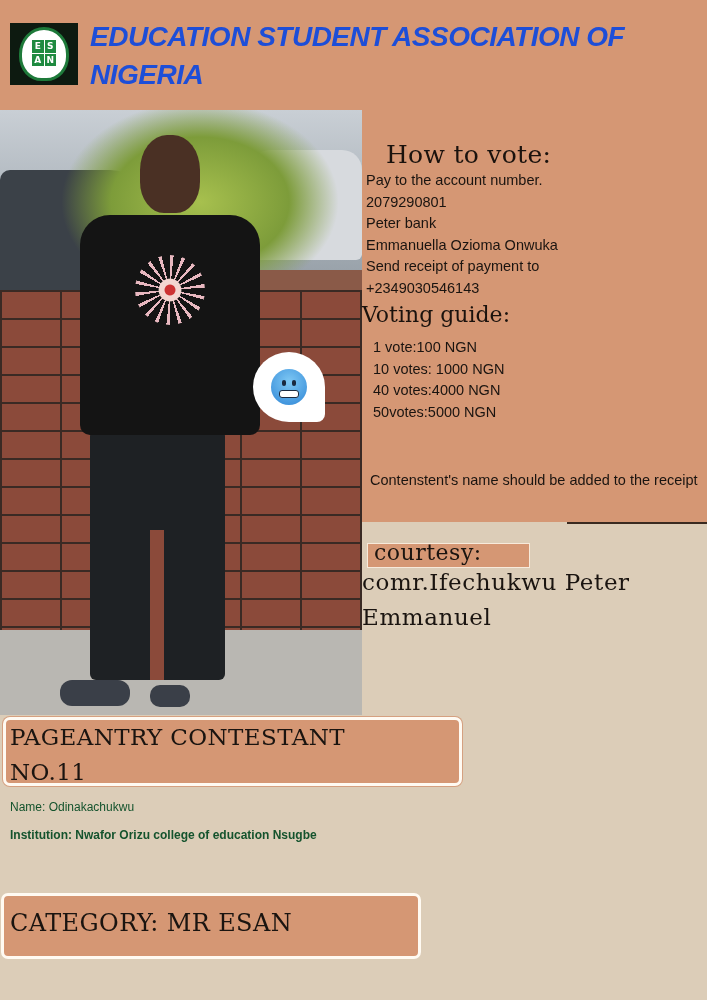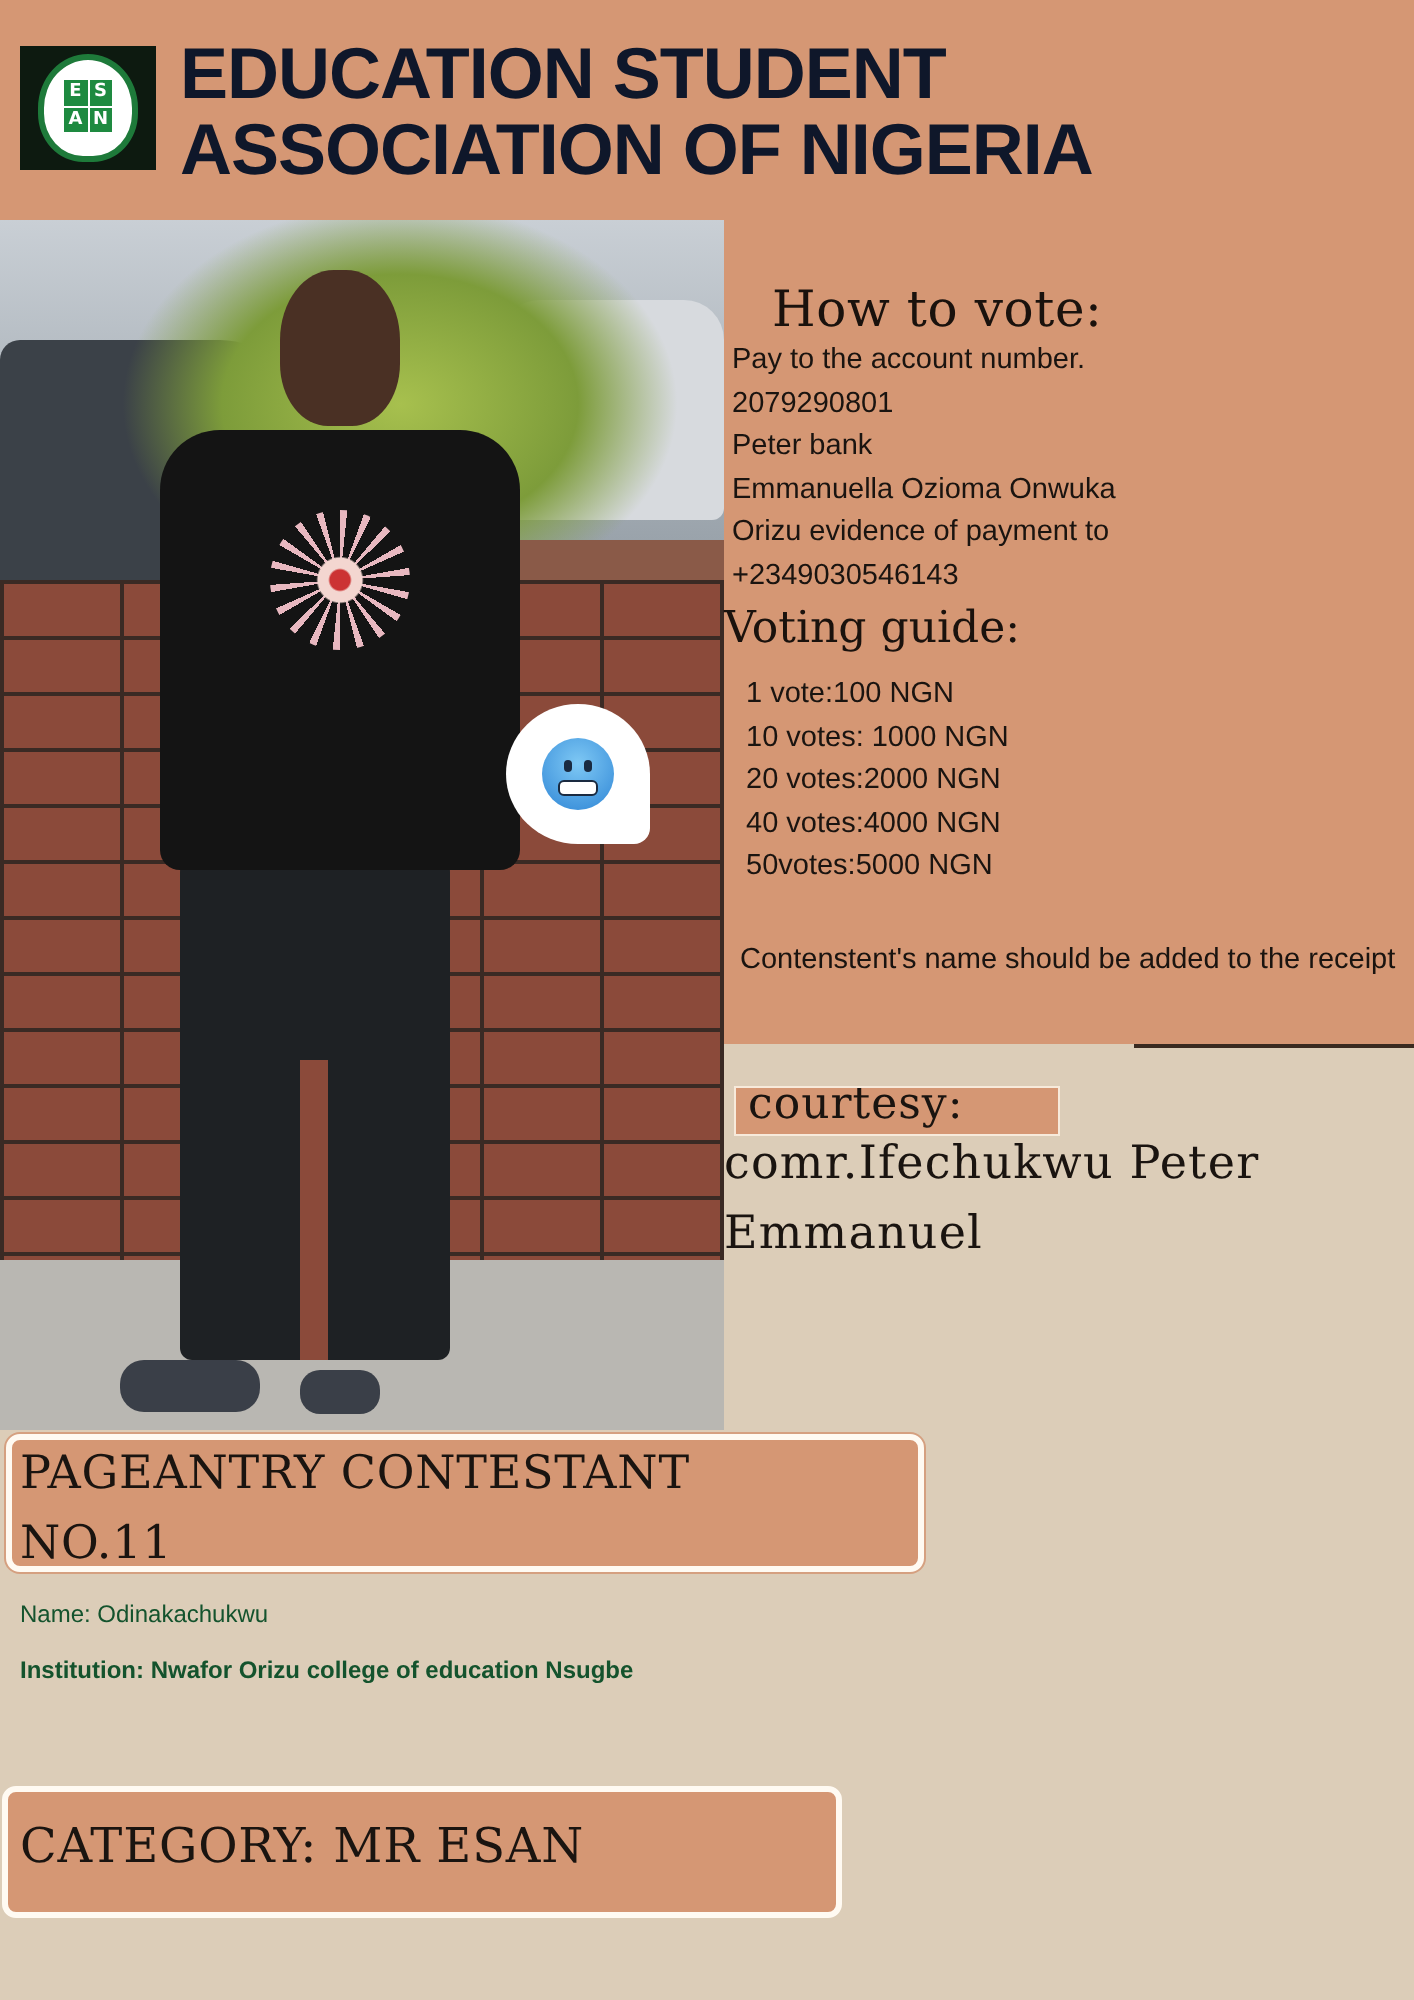--- a/index.html
+++ b/index.html
@@ -5,21 +5,21 @@
   * { box-sizing: border-box; margin: 0; padding: 0; }
   html, body { width: 707px; height: 1000px; overflow: hidden; }
   body { background: #dccdb8; position: relative; font-family: "Liberation Sans", sans-serif; color: #1a1410; }
   .top-band { position: absolute; left: 0; top: 0; width: 707px; height: 522px; background: #d59774; }
   .divider-line { position: absolute; left: 567px; top: 522px; width: 140px; height: 2px; background: #3a2a20; }
 
   .logo { position: absolute; left: 10px; top: 23px; width: 68px; height: 62px; background: #0d1a10; display: flex; align-items: center; justify-content: center; }
   .logo-shield { width: 50px; height: 54px; border-radius: 50% 50% 45% 45%; background: #fff; border: 3px solid #1e7a3a; display: grid; grid-template-columns: 1fr 1fr; grid-template-rows: 1fr 1fr; gap: 1px; padding: 10px 10px 12px; }
   .logo-cell { background: #1e8a40; color: #fff; font-size: 9px; font-weight: bold; display: flex; align-items: center; justify-content: center; font-family: "DejaVu Sans", sans-serif; }
 
-  .org-title { position: absolute; left: 90px; top: 18px; width: 600px; font-size: 36px; line-height: 38px; font-family: "Liberation Sans", sans-serif; letter-spacing: -0.5px; color: #0f172a; }
+  .org-title { position: absolute; left: 90px; top: 18px; width: 600px; font-size: 28px; line-height: 38px; font-style: italic; font-family: "Liberation Sans", sans-serif; letter-spacing: -0.5px; color: #1d4ed8; }
 
   .photo { position: absolute; left: 0; top: 110px; width: 362px; height: 605px; overflow: hidden; background: #8a5a48; }
   .sky { position: absolute; left: 0; top: 0; width: 362px; height: 160px; background: linear-gradient(#c9cfd5, #9aa3ab); }
   .car-left { position: absolute; left: 0; top: 60px; width: 150px; height: 130px; background: #3b4148; border-radius: 10px 40px 0 0; }
   .car-right { position: absolute; left: 250px; top: 40px; width: 112px; height: 110px; background: #d7dade; border-radius: 20px 20px 6px 6px; }
   .palm { position: absolute; left: 60px; top: -10px; width: 280px; height: 170px; background: radial-gradient(ellipse at 50% 60%, #a7c04e 0%, #7d9c3a 45%, rgba(125,156,58,0) 70%); }
   .wall { position: absolute; left: 0; top: 180px; width: 362px; height: 350px;
     background-color: #8b4a3a;
     background-image:
       linear-gradient(#3a2a24 2px, transparent 2px),
@@ -100,29 +100,28 @@
     <span class="teeth"></span>
   </div>
 </div>
 
 <div class="vote-panel">
   <h2 class="how-title h-serif">How to vote:</h2>
   <div class="vote-line">Pay  to the account number.</div>
   <div class="vote-line">2079290801</div>
   <div class="vote-line">Peter bank</div>
   <div class="vote-line">Emmanuella Ozioma Onwuka</div>
-  <div class="vote-line">Orizu evidence of payment to</div>
+  <div class="vote-line">Send receipt of payment to</div>
   <div class="vote-line">+2349030546143</div>
 </div>
 
 <h2 class="guide-title h-serif">Voting guide:</h2>
 <div class="guide-list">
   <div class="vote-line">1 vote:100 NGN</div>
   <div class="vote-line">10 votes: 1000 NGN</div>
-  <div class="vote-line">20 votes:2000 NGN</div>
   <div class="vote-line">40 votes:4000 NGN</div>
   <div class="vote-line">50votes:5000 NGN</div>
 </div>
 <div class="guide-note">Contenstent's name should be added to the receipt</div>
 
 <div class="courtesy-box"></div>
 <div class="courtesy-label">courtesy:</div>
 <div class="courtesy-name">comr.Ifechukwu Peter Emmanuel</div>
 
 <div class="contestant-box"></div>

